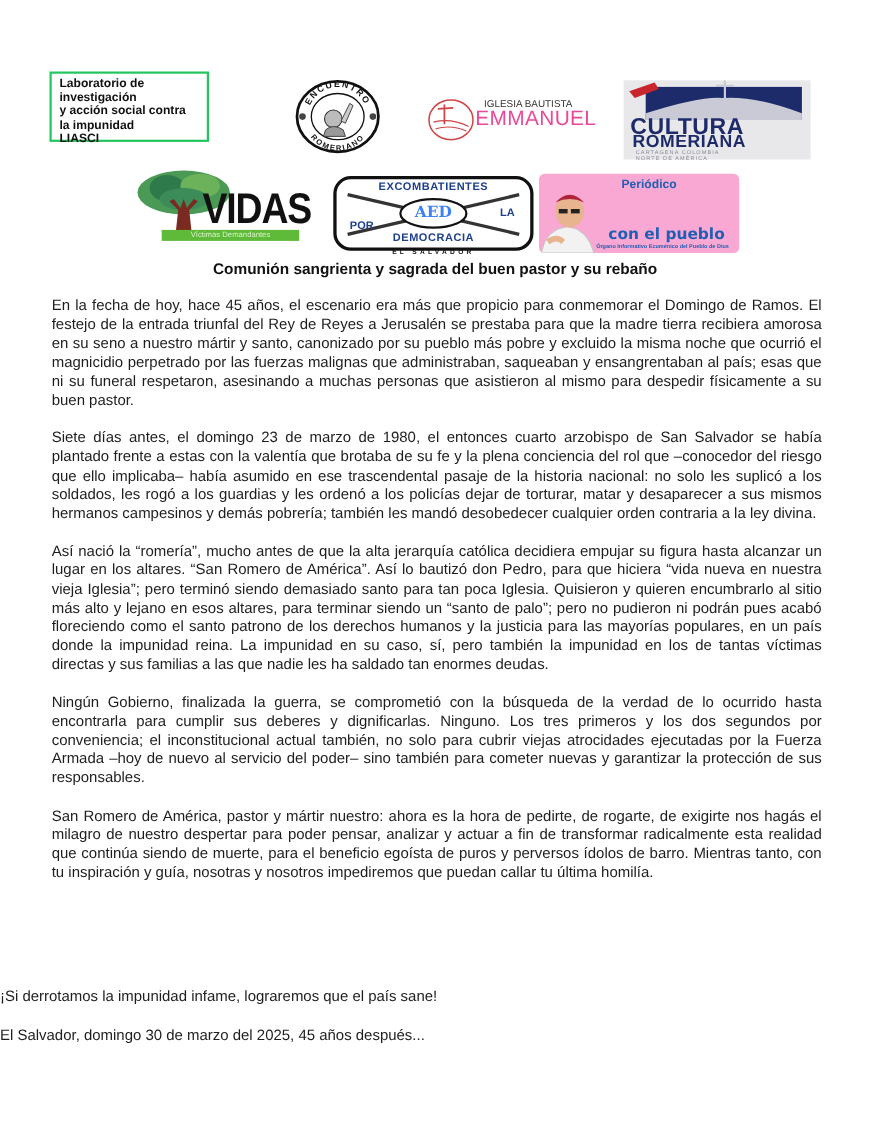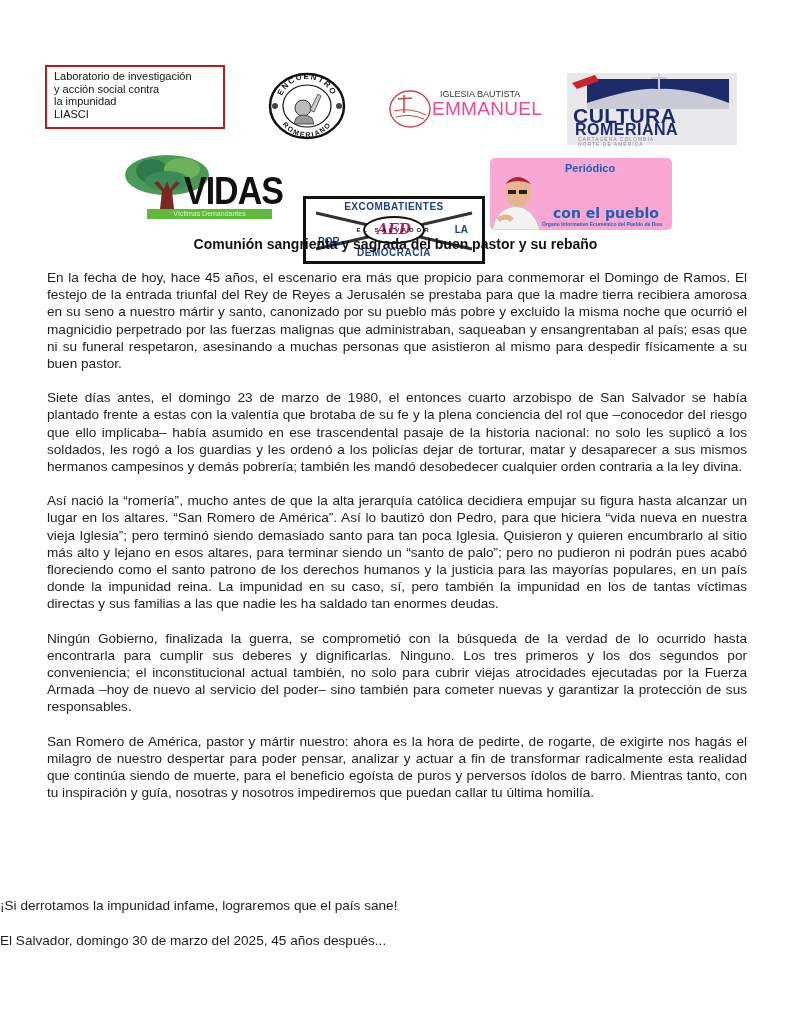--- a/index.html
+++ b/index.html
@@ -1,36 +1,36 @@
 <!DOCTYPE html>
 <html><head>
   <meta charset="utf-8">
   <style>
     html, body { margin: 0; padding: 0; background: #ffffff; }
     body { width: 791px; height: 1024px; position: relative; overflow: hidden; font-family: "Liberation Sans", sans-serif; color: #1a1a1a; }
 
     
-    .liasci-box { position: absolute; left: 45px; top: 65px; width: 180px; height: 64px; border: 2px solid #b91c1c; box-sizing: border-box; padding: 3px 7px; font-weight: normal; font-size: 11px; line-height: 12.5px; color: #111; }
+    .liasci-box { position: absolute; left: 45px; top: 65px; width: 145px; height: 64px; border: 2px solid #22c55e; box-sizing: border-box; padding: 3px 7px; font-weight: bold; font-size: 11px; line-height: 12.5px; color: #111; }
     .liasci-box span { display: block; }
 
     .encuentro { position: absolute; left: 268px; top: 72px; width: 78px; height: 68px; }
     .emmanuel { position: absolute; left: 388px; top: 87px; width: 135px; height: 45px; }
     .emm-sub { position: absolute; left: 52px; top: 2px; font-size: 9px; letter-spacing: 0px; color: #333; font-family: "Liberation Sans", sans-serif; }
     .emm-main { position: absolute; left: 44px; top: 11px; font-size: 19px; color: #ec4899; font-family: "Liberation Sans", sans-serif; letter-spacing: 0.3px; }
 
     .cultura { position: absolute; left: 547px; top: 73px; width: 170px; height: 72px; background: #e8e8ea; margin-left: 20px; }
     .cultura-title { position: absolute; left: 6px; top: 31px; font-weight: bold; font-size: 21px; color: #1d2b6b; letter-spacing: 0.5px; font-family: "Liberation Sans", sans-serif; }
     .cultura-sub { position: absolute; left: 8px; top: 48px; font-weight: bold; font-size: 16px; color: #1d2b6b; letter-spacing: 0.5px; font-family: "Liberation Sans", sans-serif; }
     .cultura-small { position: absolute; left: 11px; top: 64px; font-size: 5px; color: #8a8a99; letter-spacing: 1px; line-height: 5px; }
 
     .vidas { position: absolute; left: 122px; top: 153px; width: 155px; height: 72px; }
     .vidas-word { position: absolute; left: 62px; top: 15px; font-weight: bold; font-size: 34px; color: #111; font-family: "Liberation Sans", sans-serif; letter-spacing: -1px; transform: scaleY(1.15); transform-origin: left top; }
     .vidas-band { position: absolute; left: 25px; top: 56px; width: 125px; height: 10px; background: #5fba3a; color: #d8f3c8; font-size: 7px; line-height: 10px; text-align: center; }
 
-    .excomb { position: absolute; left: 303px; top: 160px; width: 182px; height: 68px; border: 3px solid #111; border-radius: 0; box-sizing: border-box; background: #fff; margin-top: 36px; }
+    .excomb { position: absolute; left: 303px; top: 160px; width: 182px; height: 68px; border: 3px solid #111; border-radius: 16px; box-sizing: border-box; background: #fff; }
     .excomb-top { position: absolute; left: 0; right: 0; top: 2px; text-align: center; font-weight: bold; font-size: 10px; color: #1d3f8c; letter-spacing: 0.5px; }
     .excomb-bottom { position: absolute; left: 0; right: 0; top: 48px; text-align: center; font-weight: bold; font-size: 10px; color: #1d3f8c; letter-spacing: 0.5px; }
     .excomb-por { position: absolute; left: 12px; top: 37px; font-weight: bold; font-size: 10px; color: #1d3f8c; }
     .excomb-la { position: absolute; right: 14px; top: 25px; font-weight: bold; font-size: 10px; color: #1d3f8c; }
     .excomb-country { position: absolute; left: 303px; top: 227px; width: 182px; text-align: center; font-weight: bold; font-size: 6px; color: #111; letter-spacing: 3px; }
     .excomb-svg { position: absolute; left: 0; top: 0; }
 
     .sentir { position: absolute; left: 490px; top: 158px; width: 182px; height: 72px; background: #f9a8d4; border-radius: 5px; overflow: hidden; }
     .sentir-label { position: absolute; left: 75px; top: 4px; font-weight: bold; font-size: 11px; color: #1f5fb3; }
     .sentir-main { position: absolute; left: 55px; top: 13px; font-weight: bold; font-size: 34px; color: #1f5fb3; letter-spacing: 1px; font-family: "DejaVu Sans", sans-serif; line-height: 36px; }
@@ -119,21 +119,21 @@
 </div>
 
 <div class="excomb">
   <svg class="excomb-svg" width="176" height="62" viewBox="0 0 176 62">
     <line x1="10" y1="14" x2="166" y2="50" stroke="#333" stroke-width="3"></line>
     <line x1="10" y1="50" x2="166" y2="14" stroke="#333" stroke-width="3"></line>
     <ellipse cx="88" cy="31" rx="30" ry="13" fill="#fff" stroke="#111" stroke-width="2"></ellipse>
   </svg>
   <div class="excomb-top">EXCOMBATIENTES</div>
   <div class="excomb-por">POR</div>
-  <div style="position:absolute;left:0;right:0;top:22px;text-align:center;font-weight:bold;font-size:14px;color:#be185d;font-family:'DejaVu Serif',serif;font-style:italic;">AED</div>
+  <div style="position:absolute;left:0;right:0;top:22px;text-align:center;font-weight:bold;font-size:14px;color:#3b82f6;font-family:'DejaVu Serif',serif;">AED</div>
   <div class="excomb-la">LA</div>
   <div class="excomb-bottom">DEMOCRACIA</div>
 </div>
 <div class="excomb-country">EL SALVADOR</div>
 
 <div class="sentir">
   <svg class="sentir-portrait" width="56" height="62" viewBox="0 0 56 62">
     <path d="M2 62 Q6 40 26 38 Q44 40 50 62 Z" fill="#f2f2f2" stroke="#bbb" stroke-width="0.8"></path>
     <ellipse cx="28" cy="24" rx="13" ry="15" fill="#e7b48f"></ellipse>
     <path d="M15 16 Q28 2 41 16 Q28 10 15 16 Z" fill="#b0233a"></path>

